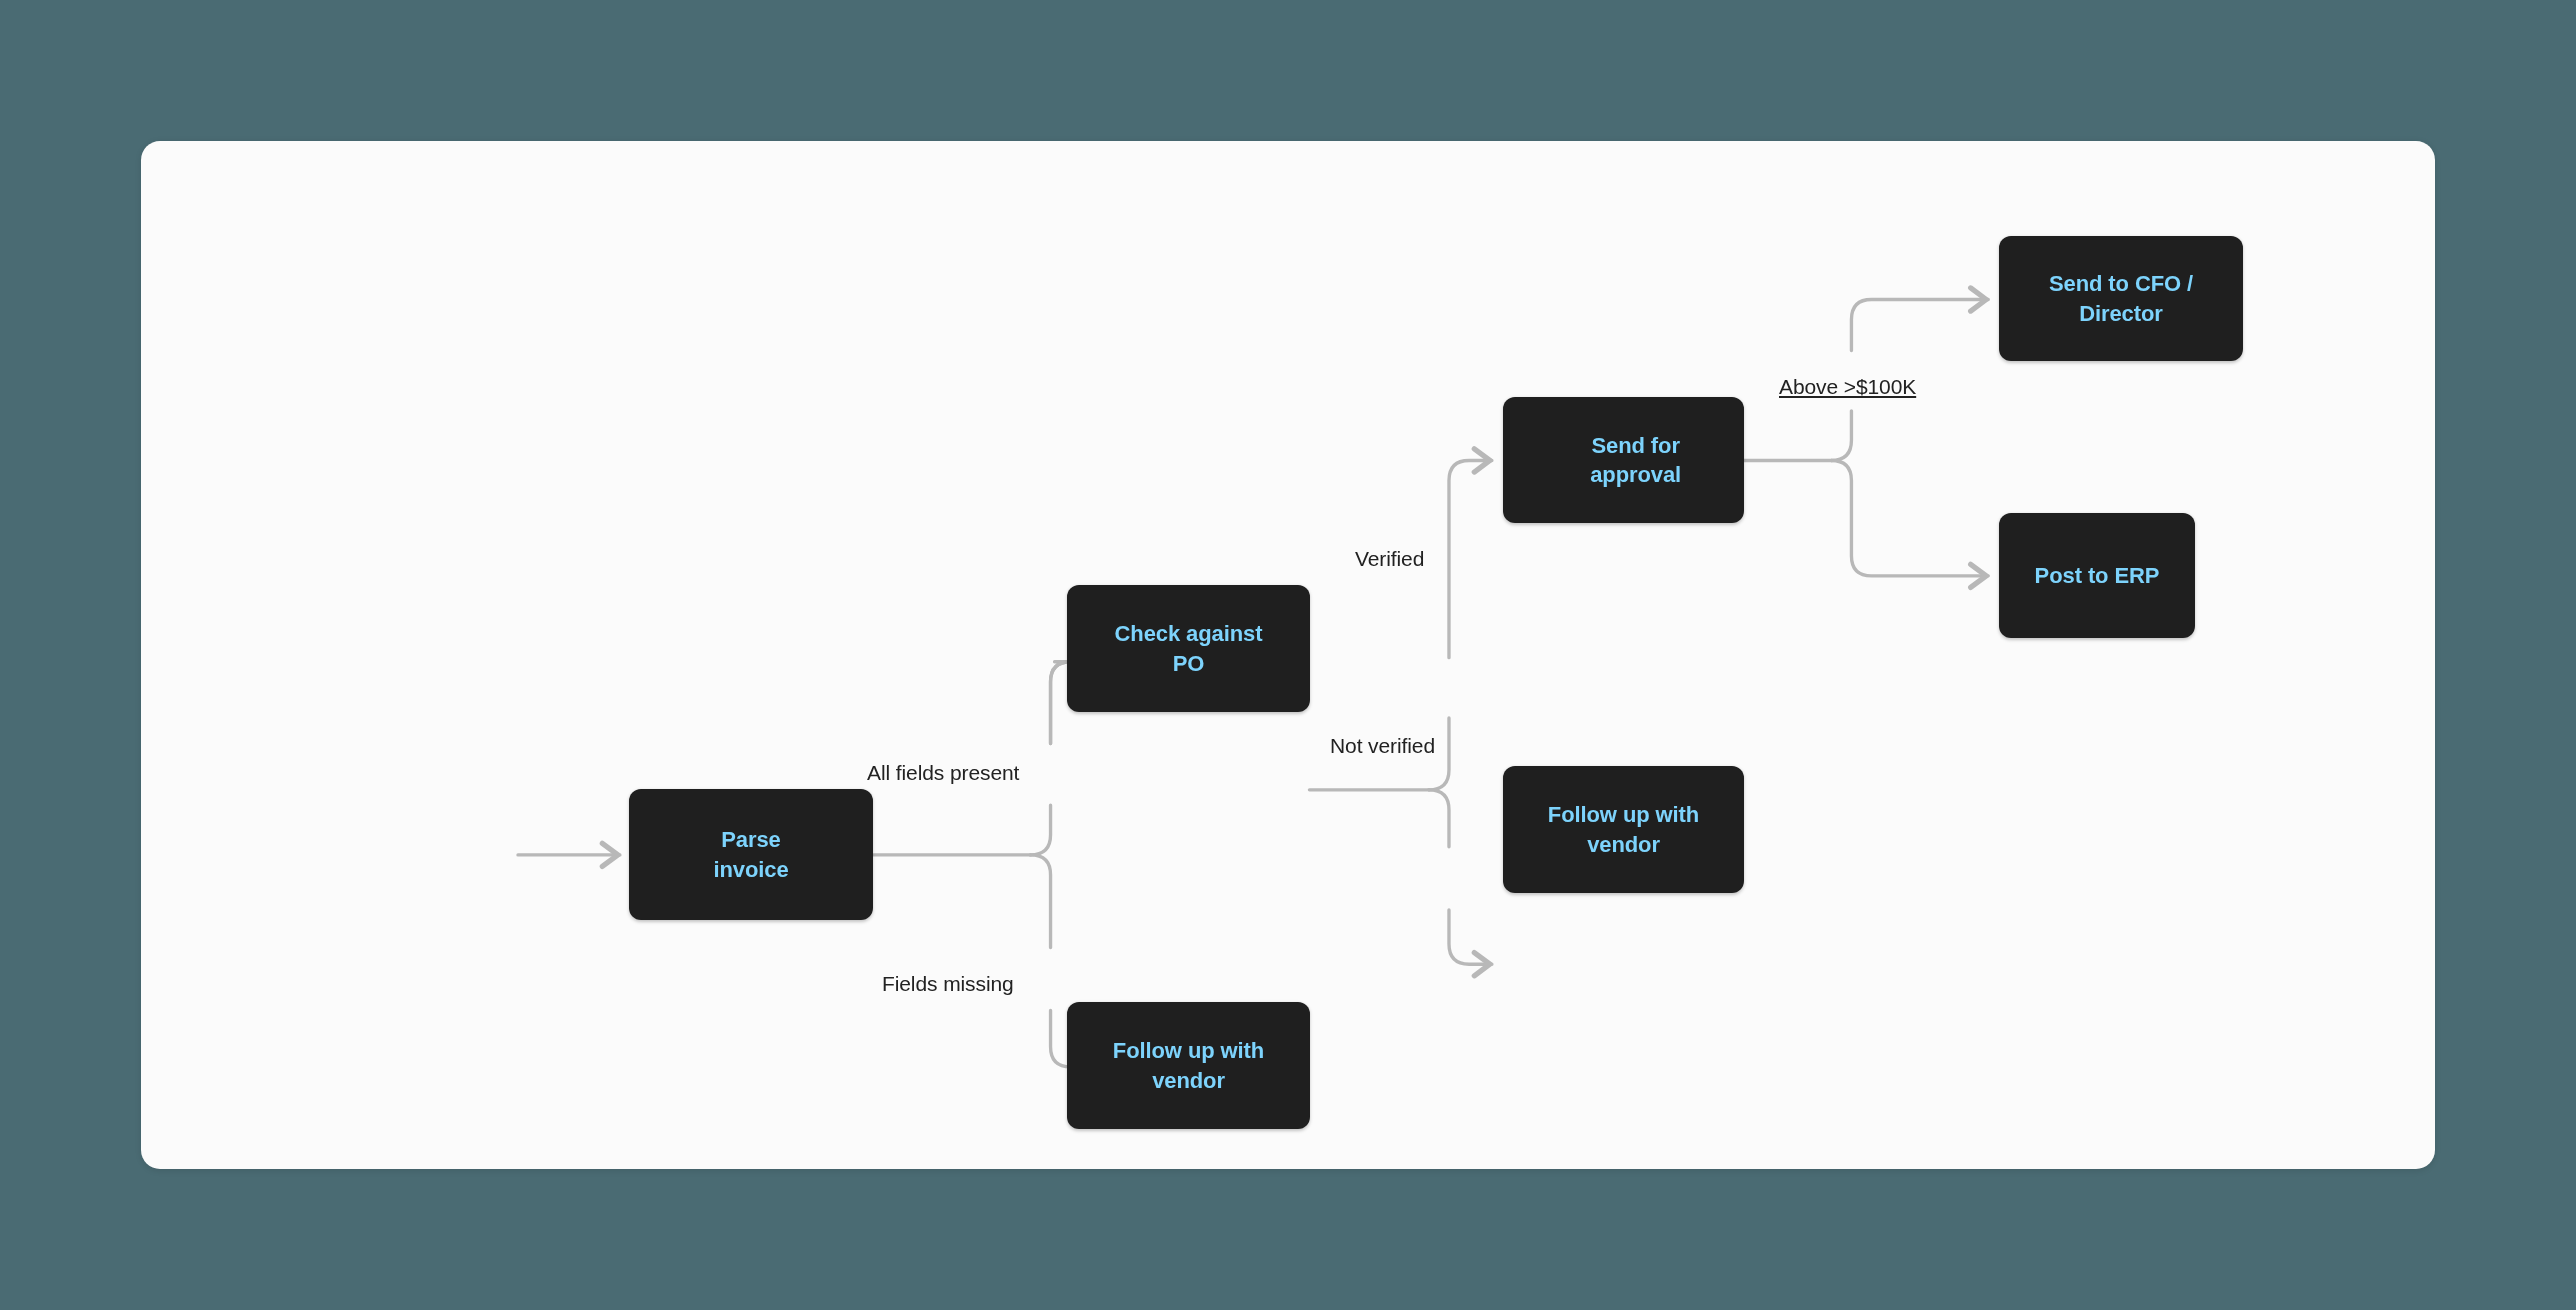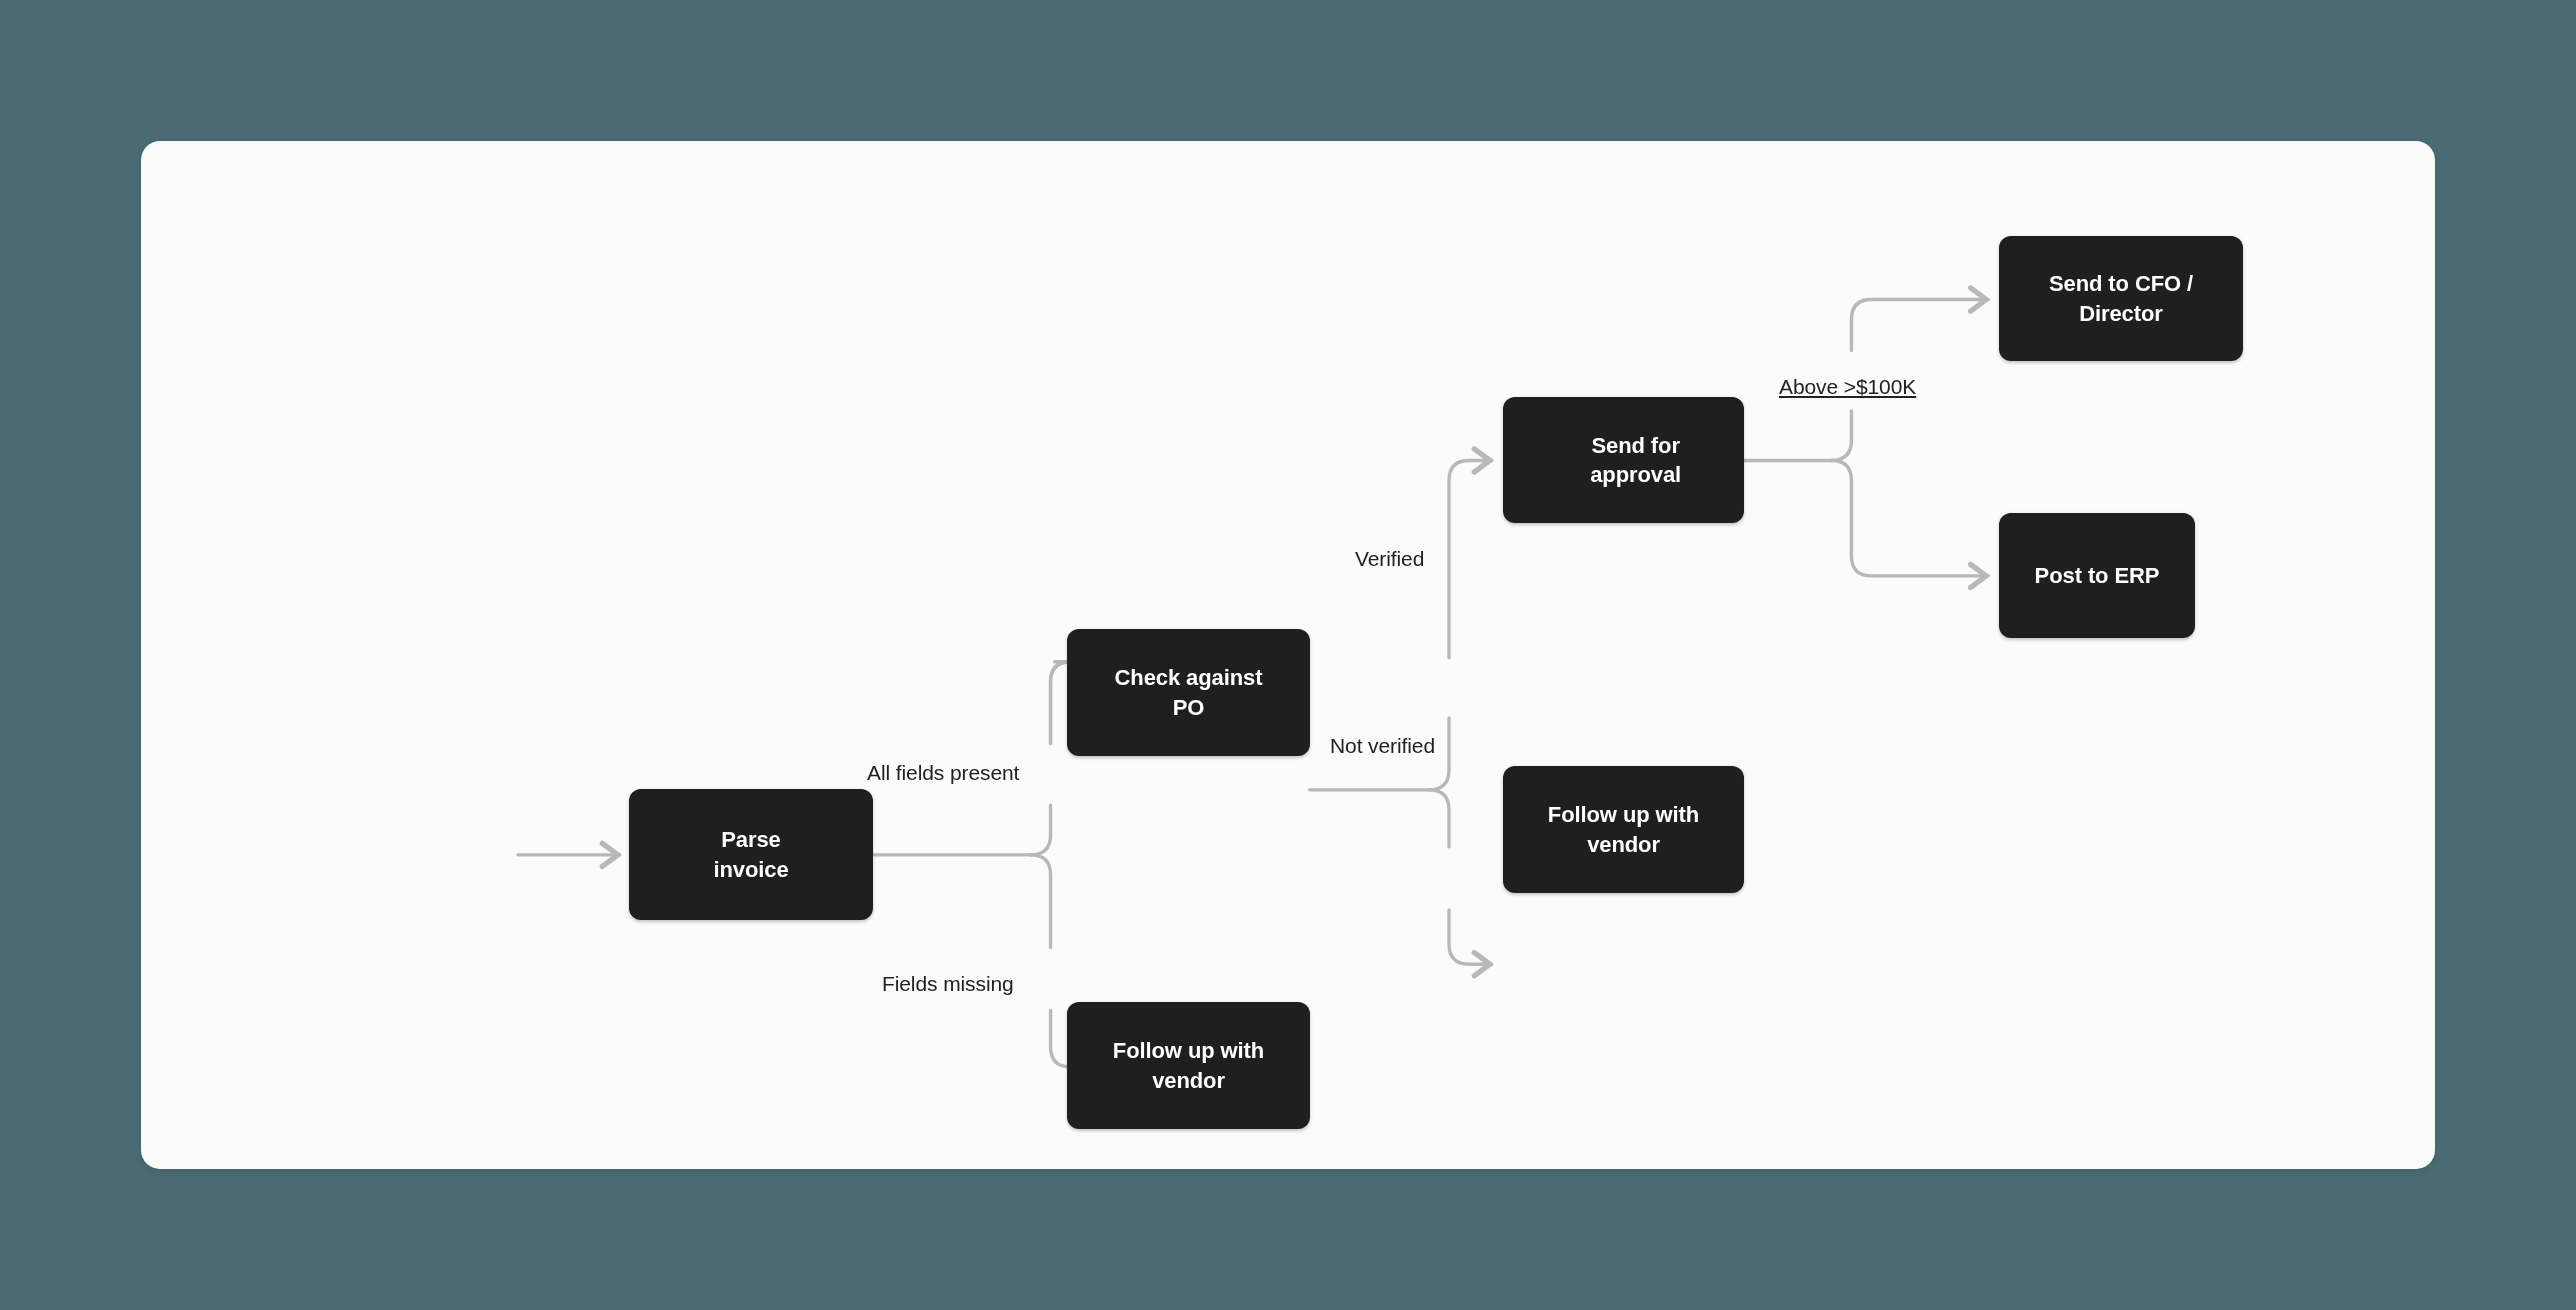--- a/index.html
+++ b/index.html
@@ -33,21 +33,21 @@
   #edge-layer {
     position: absolute;
     left: 0; top: 0;
     width: 2294px;
     height: 1028px;
     pointer-events: none;
   }
   .node {
     position: absolute;
     background: #1f1f1f;
-    color: #ffffff;
+    color: #7dd3fc;
     border-radius: 12px;
     display: flex;
     align-items: center;
     justify-content: center;
     text-align: center;
     font-weight: 700;
     font-size: 22px;
     line-height: 1.32;
     letter-spacing: -0.1px;
     box-sizing: border-box;
@@ -110,21 +110,21 @@
         <path d="M 2520 476 Q 2550 476 2550 506 L 2550 618 Q 2550 648 2580 648 L 2754 648" marker-end="url(#chev)"></path>
       </g>
     </svg>
 
 
     <div class="node" style="left:488px; top:648px; width:244px; height:131px;">
       <span class="node-label">Parse
 invoice</span>
     </div>
 
-    <div class="node" style="left:926px; top:444px; width:243px; height:127px;margin-top:44px;">
+    <div class="node" style="left:926px; top:444px; width:243px; height:127px;">
       <span class="node-label">Check against
 PO</span>
     </div>
 
     <div class="node" style="left:926px; top:861px; width:243px; height:127px;">
       <span class="node-label">Follow up with
 vendor</span>
     </div>
 
     <div class="node" style="left:1362px; top:256px; width:241px; height:126px;padding-left:35px;">

